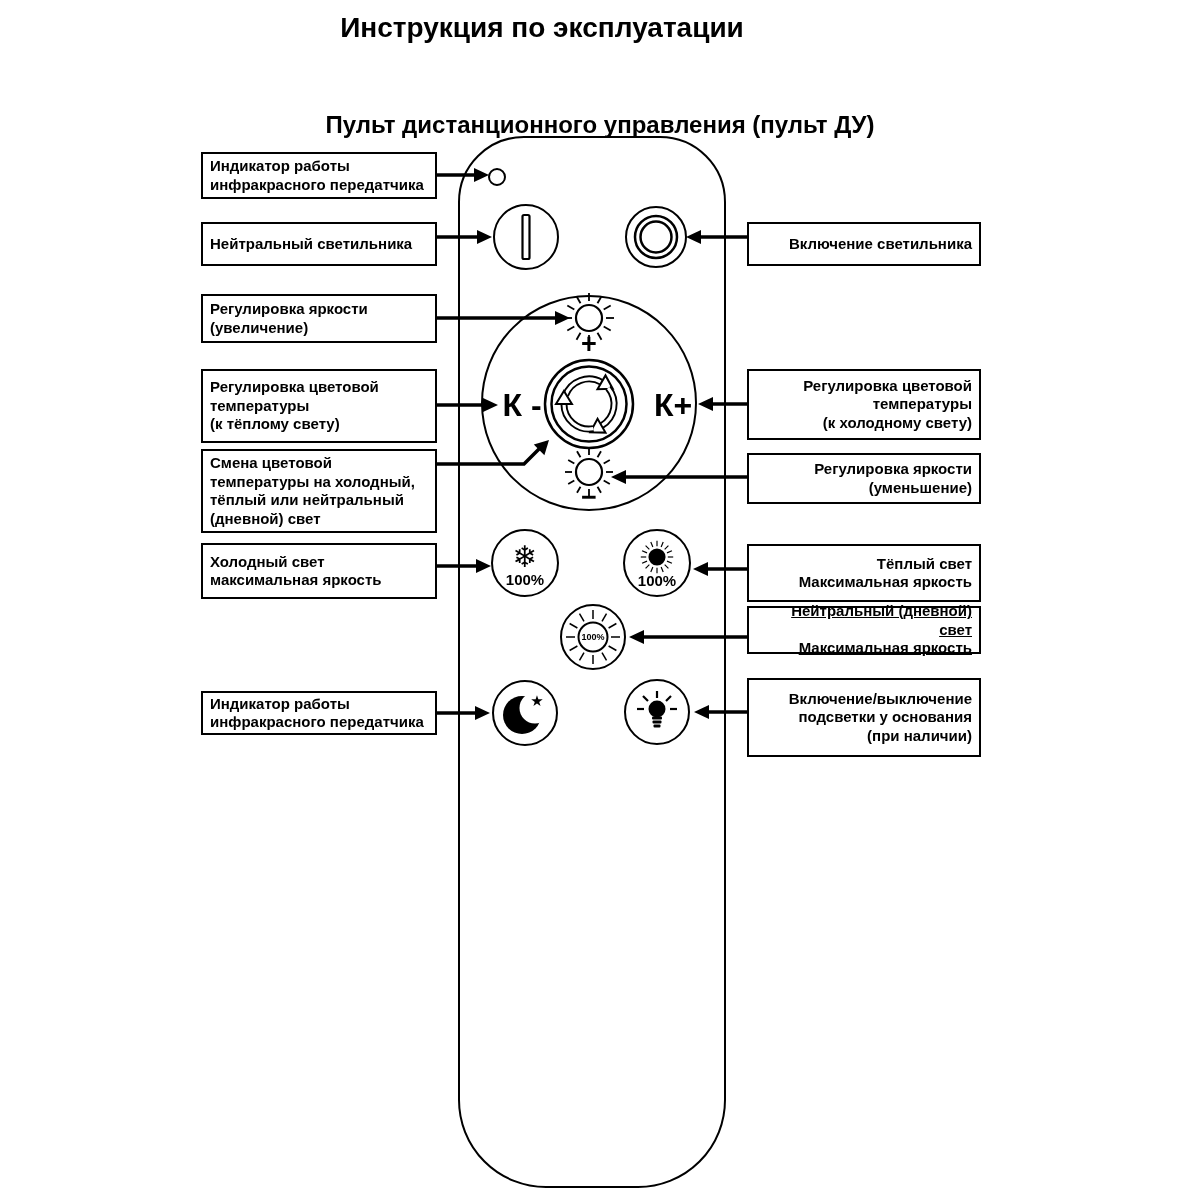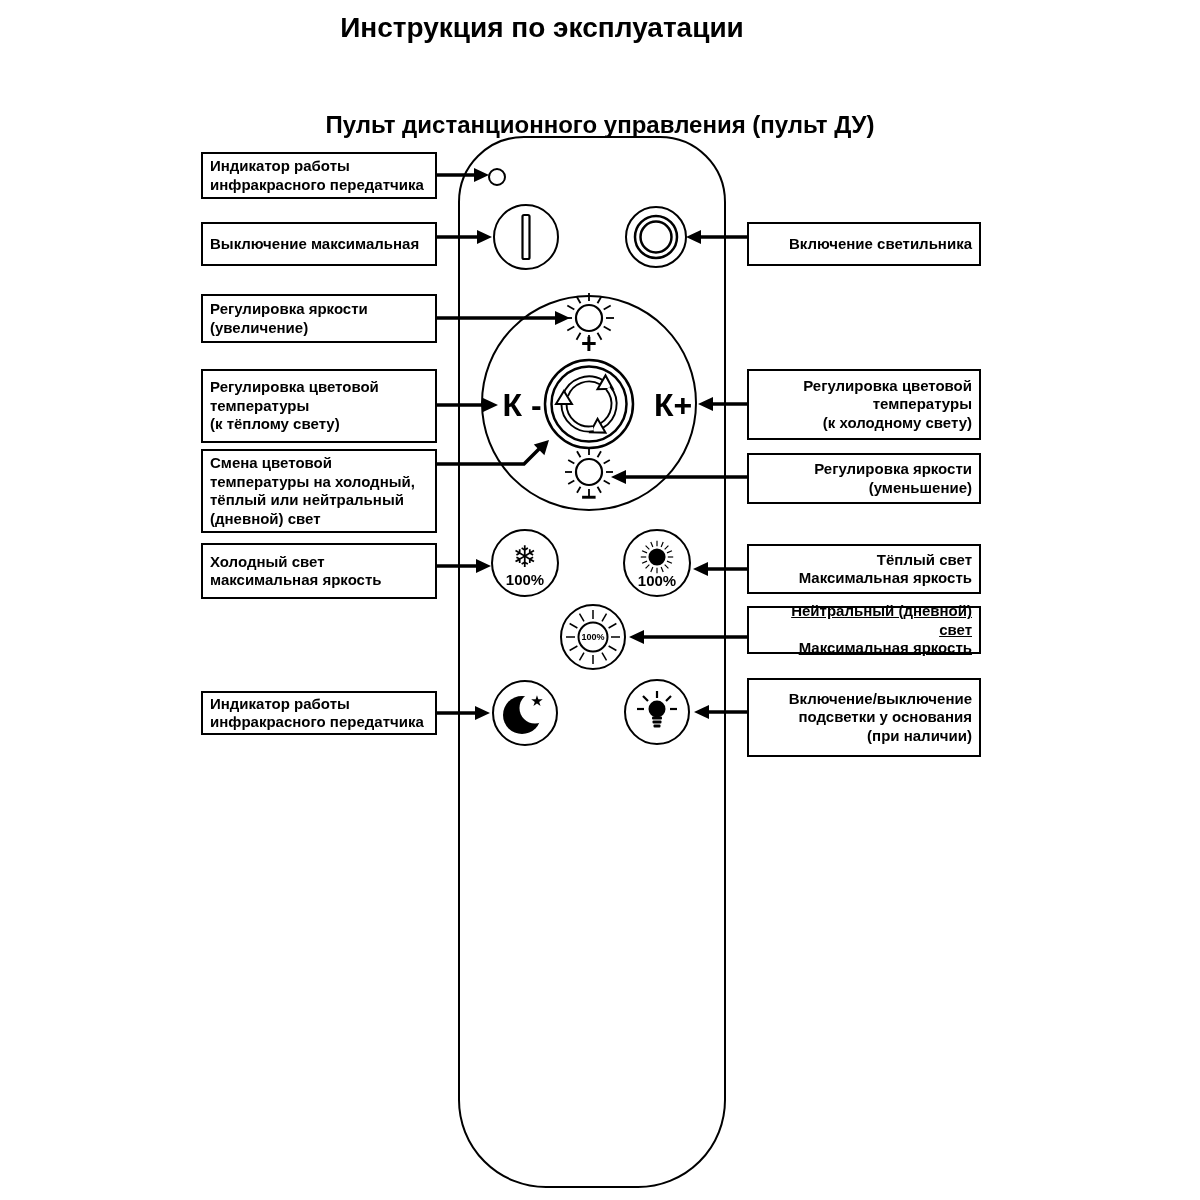--- a/index.html
+++ b/index.html
@@ -194,42 +194,42 @@
       </g>
       <circle cx="0" cy="-3" r="8.5" fill="#000"></circle>
       <rect x="-5" y="4.5" width="10" height="3" rx="1" fill="#000"></rect>
       <rect x="-4.5" y="8.5" width="9" height="3" rx="1" fill="#000"></rect>
       <rect x="-3.5" y="12.5" width="7" height="3" rx="1" fill="#000"></rect>
     </svg>
   </div>
 
   <div class="lbl left-col" style="top:152px;height:47px;">Индикатор работы
 инфракрасного передатчика</div>
-  <div class="lbl left-col" style="top:222px;height:30px;">Выключение максимальная</div>
+  <div class="lbl left-col" style="top:222px;height:30px;">Нейтральный светильника</div>
   <div class="lbl left-col" style="top:294px;height:49px;">Регулировка яркости
 (увеличение)</div>
   <div class="lbl left-col" style="top:369px;height:74px;">Регулировка цветовой
 температуры
 (к тёплому свету)</div>
   <div class="lbl left-col" style="top:449px;height:84px;">Смена цветовой
 температуры на холодный,
 тёплый или нейтральный
 (дневной) свет</div>
   <div class="lbl left-col" style="top:543px;height:56px;">Холодный свет
 максимальная яркость</div>
   <div class="lbl left-col" style="top:691px;height:44px;">Индикатор работы
 инфракрасного передатчика</div>
 
   <div class="lbl right-col" style="top:222px;height:30px;">Включение светильника</div>
   <div class="lbl right-col" style="top:369px;height:71px;">Регулировка цветовой
 температуры
 (к холодному свету)</div>
   <div class="lbl right-col" style="top:453px;height:51px;">Регулировка яркости
 (уменьшение)</div>
-  <div class="lbl right-col" style="top:544px;height:50px;">Тёплый свет
+  <div class="lbl right-col" style="top:544px;height:58px;">Тёплый свет
 Максимальная яркость</div>
   <div class="lbl right-col" style="top:606px;height:48px;text-decoration:underline;">Нейтральный (дневной) свет
 Максимальная яркость</div>
   <div class="lbl right-col" style="top:678px;height:79px;">Включение/выключение
 подсветки у основания
 (при наличии)</div>
 
   <svg class="arrows">
     <g>
       <line x1="437" y1="175" x2="475" y2="175"></line>

